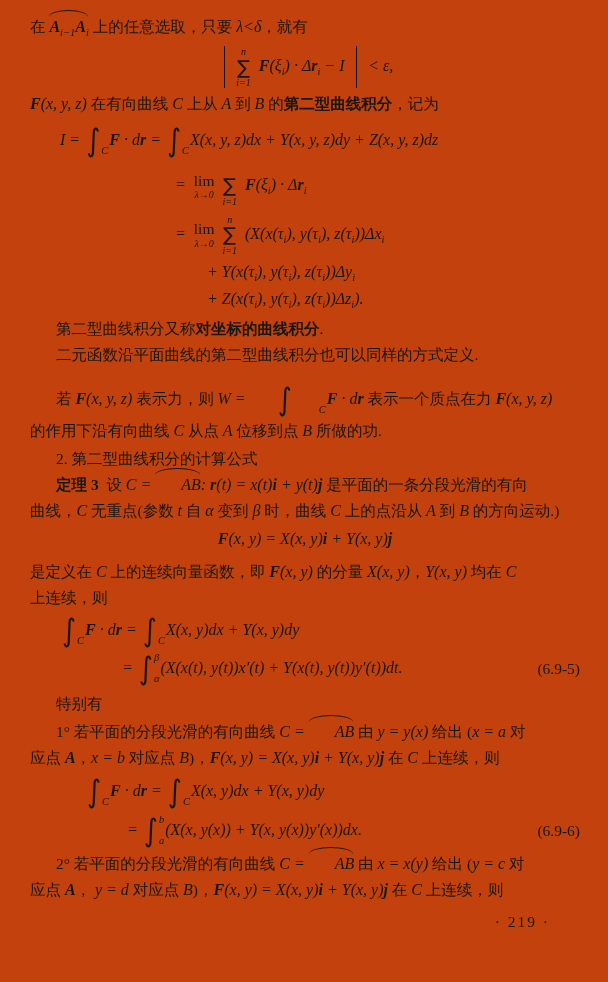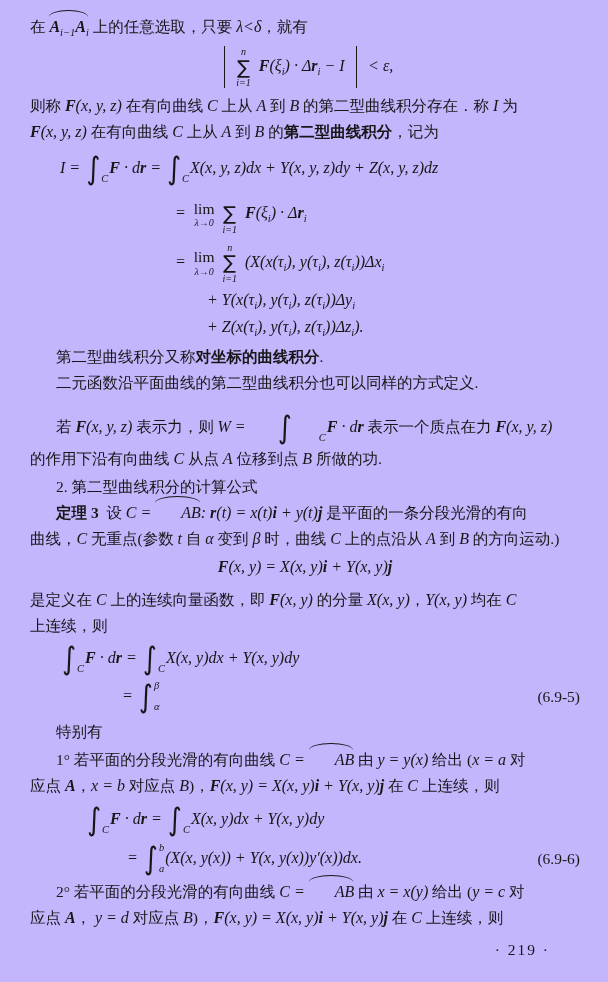--- a/index.html
+++ b/index.html
@@ -1,20 +1,20 @@
 <!DOCTYPE html>
 <html><head>
 <meta charset="utf-8">
 <style>
   * { margin:0; padding:0; box-sizing:border-box; }
   html,body { background:#d8d6d0; }
   .page {
     position:relative;
     width:608px; height:982px;
-    background:#c4b5fd;
+    background:#c2410c;
     padding:14px 28px 0 30px;
     font-family:"Liberation Serif","DejaVu Serif",serif;
     color:#171717;
     overflow:hidden;
   }
   .line { white-space:nowrap; overflow:visible; position:relative; }
   .para { line-height:26px; font-size:15.5px; }
   .indent { text-indent:26px; }
   .formula { line-height:25px; font-size:16px; margin-bottom:2px; }
   .center { text-align:center; }
@@ -53,21 +53,20 @@
 <body>
 
 <div class="page">
   <div>
       <div class="line para"><span class="cn">在 </span><span class="arc"><span class="mi bold">A</span><sub class="mi">i−1</sub><span class="mi bold">A</span><sub class="mi">i</sub></span><span class="cn"> 上的任意选取，只要 </span><span class="mi">λ&lt;δ</span><span class="cn">，就有</span></div>
       <div class="line formula center" style="margin-top: 6px;"><span class="bigbar"></span><span class="bigop">
           <span class="oplim">n</span>
           <span class="opsym">∑</span>
           <span class="oplim">i=1</span>
         </span><span class="mi bold">&nbsp;F</span><span class="mi">(ξ</span><sub class="mi">i</sub><span class="mi">) · Δ</span><span class="mi bold">r</span><sub class="mi">i</sub><span class="mi"> − I&nbsp;</span><span class="bigbar"></span><span class="mi"> &lt; ε,</span></div>
-      <div class="line para" style="margin-top: 4px;"><span class="cn">则称 </span><span class="mi bold">F</span><span class="mi">(x, y, z)</span><span class="cn"> 在有向曲线 </span><span class="mi">C</span><span class="cn"> 上从 </span><span class="mi">A</span><span class="cn"> 到 </span><span class="mi">B</span><span class="cn"> 的第二型曲线积分存在．称 </span><span class="mi">I</span><span class="cn"> 为</span></div>
       <div class="line para"><span class="mi bold">F</span><span class="mi">(x, y, z)</span><span class="cn"> 在有向曲线 </span><span class="mi">C</span><span class="cn"> 上从 </span><span class="mi">A</span><span class="cn"> 到 </span><span class="mi">B</span><span class="cn"> 的</span><span class="cn bold">第二型曲线积分</span><span class="cn">，记为</span></div>
       <div class="line formula" style="padding-left: 30px; margin-top: 6px;"><span class="mi">I = </span><span class="intwrap">
           <span class="intsym">∫</span>
           <span class="intlims">
             <span class="ilim">&nbsp;</span>
             <span class="ilim">C</span>
           </span>
         </span><span class="mi bold">F</span><span class="mi"> · d</span><span class="mi bold">r</span><span class="mi"> = </span><span class="intwrap">
           <span class="intsym">∫</span>
           <span class="intlims">
@@ -121,21 +120,21 @@
             <span class="ilim">&nbsp;</span>
             <span class="ilim">C</span>
           </span>
         </span><span class="mi">X(x, y)dx + Y(x, y)dy</span></div>
       <div class="line formula" style="padding-left: 92px; margin-top: 2px;"><span class="mi">= </span><span class="intwrap">
           <span class="intsym">∫</span>
           <span class="intlims">
             <span class="ilim">β</span>
             <span class="ilim">α</span>
           </span>
-        </span><span class="eqno">(6.9-5)</span></div>
+        </span><span class="mi">(X(x(t), y(t))x′(t) + Y(x(t), y(t))y′(t))dt.</span><span class="eqno">(6.9-5)</span></div>
       <div class="line para indent" style="margin-top: 4px;"><span class="cn">特别有</span></div>
       <div class="line para indent" style="margin-top: 2px;"><span class="cn">1° 若平面的分段光滑的有向曲线 </span><span class="mi">C = </span><span class="arc"><span class="mi">AB</span></span><span class="cn"> 由 </span><span class="mi">y = y(x)</span><span class="cn"> 给出 (</span><span class="mi">x = a</span><span class="cn"> 对</span></div>
       <div class="line para"><span class="cn">应点 </span><span class="mi bold">A</span><span class="cn">，</span><span class="mi">x = b</span><span class="cn"> 对应点 </span><span class="mi">B</span><span class="cn">)，</span><span class="mi bold">F</span><span class="mi">(x, y) = X(x, y)</span><span class="mi bold">i</span><span class="mi"> + Y(x, y)</span><span class="mi bold">j</span><span class="cn"> 在 </span><span class="mi">C</span><span class="cn"> 上连续，则</span></div>
       <div class="line formula" style="padding-left: 55px; margin-top: 3px;"><span class="intwrap">
           <span class="intsym">∫</span>
           <span class="intlims">
             <span class="ilim">&nbsp;</span>
             <span class="ilim">C</span>
           </span>
         </span><span class="mi bold">F</span><span class="mi"> · d</span><span class="mi bold">r</span><span class="mi"> = </span><span class="intwrap">

